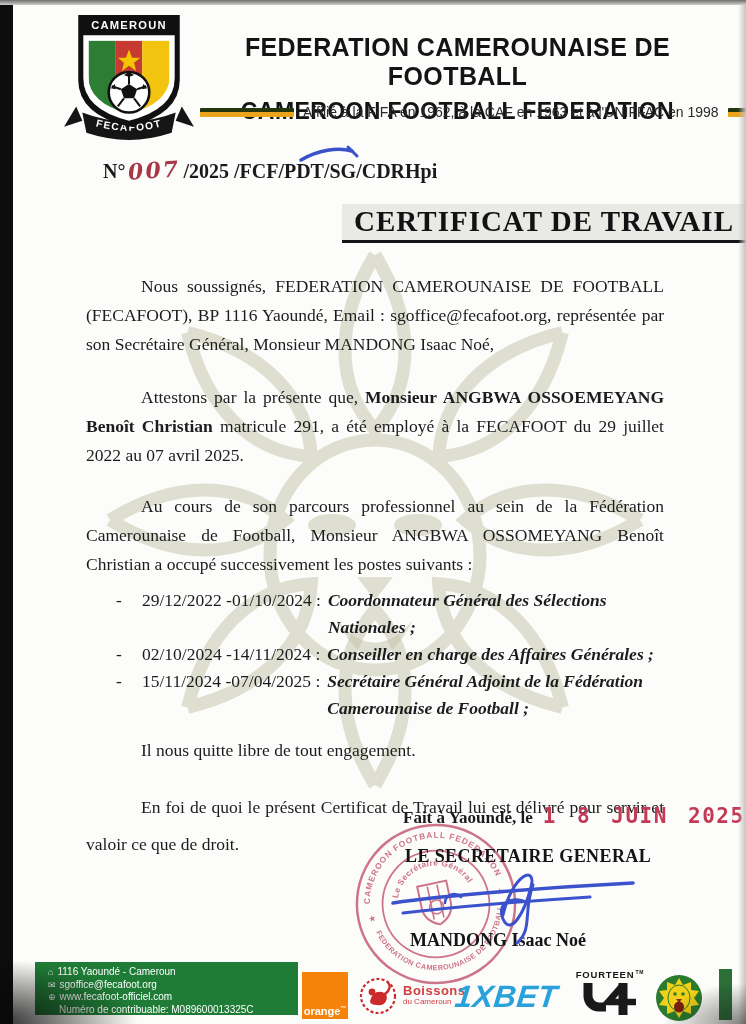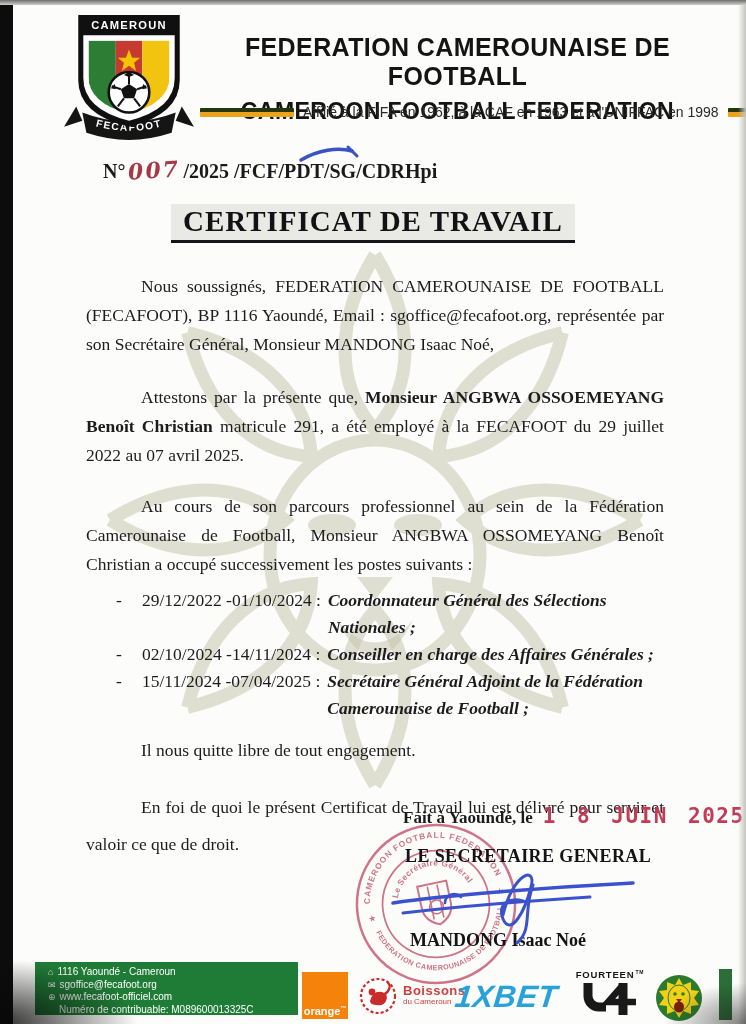--- a/index.html
+++ b/index.html
@@ -26,21 +26,21 @@
   .affil-bar { height:9px; flex:none; background:linear-gradient(#25350e 0 48%, #eda31c 48% 100%); border-radius:1px; }
   .affil-bar.l { width:94px; } .affil-bar.r { width:100px; }
   .affil-text { font-family:"Liberation Sans","DejaVu Sans",sans-serif; font-size:14px; color:#2a2a2a; white-space:nowrap; flex:none; }
 
   
   .ref-line { position:absolute; left:103px; top:157px; font-size:20px; font-weight:bold; color:#1a1a1c; display:flex; align-items:baseline; }
   .ref-number { color:#a63848; font-size:22px; margin:0 3px; transform:rotate(-4deg); letter-spacing:2px; font-family:"DejaVu Serif",serif; font-style:italic; }
   .pen-mark { position:absolute; left:298px; top:143px; width:64px; height:22px; }
 
   
-  .doc-title-wrap { position:absolute; left:0; top:204px; width:746px; text-align:center; }
+  .doc-title-wrap { position:absolute; left:0; top:204px; width:746px; text-align:right; }
   .doc-title { display:inline-block; background:#e9e9e6; font-size:29px; font-weight:bold; letter-spacing:1px;
     color:#121214; padding:1px 12px 2px; border-bottom:3px solid #15151a; }
 
   
   .watermark { position:absolute; left:85px; top:225px; width:580px; height:590px; z-index:1; pointer-events:none; }
 
   
   .body-text { position:absolute; left:86px; top:272px; width:578px; z-index:2;
     font-size:17.5px; line-height:29px; text-align:justify; color:#1c1c1e; }
   .para { text-indent:55px; }

